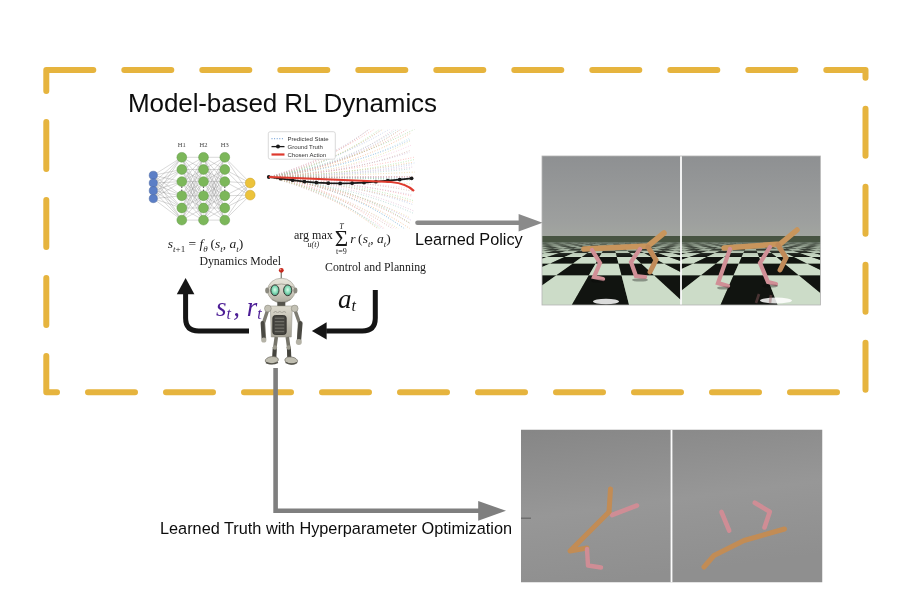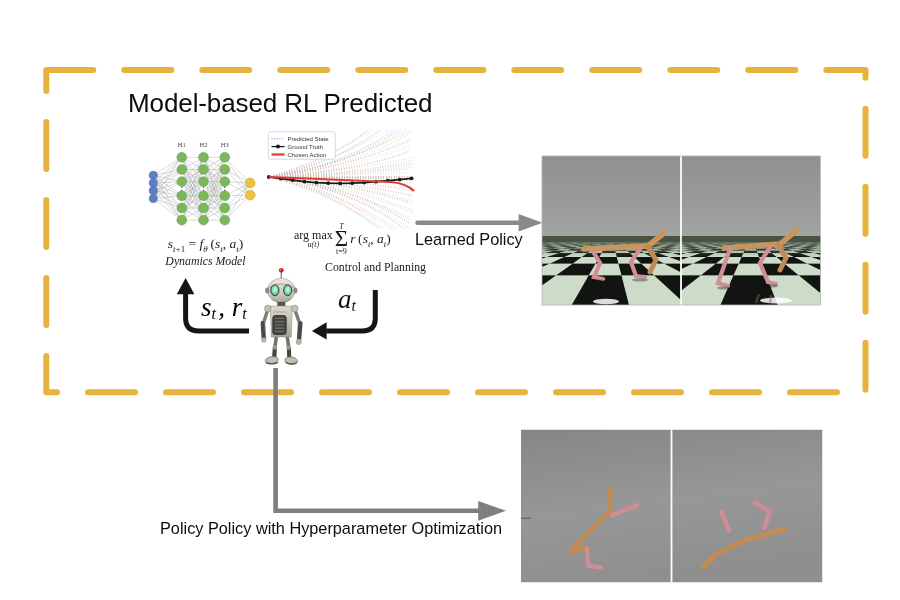--- a/index.html
+++ b/index.html
@@ -714,38 +714,38 @@
 <path d="M274.8,347 L274.3,357" stroke="#45443e" stroke-width="4" fill="none"></path>
 <path d="M288.8,347 L289.3,357" stroke="#45443e" stroke-width="4" fill="none"></path>
 <circle cx="274.9" cy="347.5" r="2.2" fill="#9b998d"></circle>
 <circle cx="288.7" cy="347.5" r="2.2" fill="#9b998d"></circle>
 <ellipse cx="271.8" cy="360.2" rx="6.6" ry="3.6" fill="#c0beb1" stroke="#6f6d63" stroke-width="0.7" transform="rotate(-8 271.8 360.2)"></ellipse>
 <ellipse cx="291.2" cy="360.6" rx="6.4" ry="3.6" fill="#c0beb1" stroke="#6f6d63" stroke-width="0.7" transform="rotate(8 291.2 360.6)"></ellipse>
 <path d="M266,362.5 Q272,365.3 278,362.3" stroke="#55544c" stroke-width="1.4" fill="none"></path>
 <path d="M285.5,362.3 Q291.5,365.5 297,362.5" stroke="#55544c" stroke-width="1.4" fill="none"></path>
 </svg>
 
-<div class="abs" style="left:128px; top:88px; font-size:26px; letter-spacing:-0.1px; color:#0d0d0d;">Model-based RL Predicted</div>
+<div class="abs" style="left:128px; top:88px; font-size:26px; letter-spacing:-0.1px; color:#0d0d0d;">Model-based RL Dynamics</div>
 
 <div class="abs serif" style="left:130px; top:236px; width:151px; text-align:center; font-size:13.5px; color:#1a1a1a;"><i>s</i><sub style="font-size:9px;font-style:italic">t</sub><sub style="font-size:9px;">+1</sub> = <i>f</i><sub style="font-size:9px;font-style:italic">θ</sub> (<i>s</i><sub style="font-size:9px;font-style:italic">t</sub>, <i>a</i><sub style="font-size:9px;font-style:italic">t</sub>)</div>
-<div class="abs serif" style="left:130px; top:253.5px; width:151px; text-align:center; font-size:11.8px; color:#1a1a1a;font-style:italic;">Dynamics Model</div>
+<div class="abs serif" style="left:130px; top:253.5px; width:151px; text-align:right; font-size:11.8px; color:#1a1a1a;">Dynamics Model</div>
 
 <div class="abs serif" style="left:294px; top:223.5px; color:#1a1a1a;">
   <div style="display:flex; align-items:center;">
     <div style="display:flex; flex-direction:column; align-items:center; line-height:1;">
       <div style="font-size:12px;">arg max</div>
       <div style="font-size:8px; font-style:italic;">u(t)</div>
     </div>
     <div style="display:flex; flex-direction:column; align-items:center; line-height:0.82; margin:0 2px;">
       <div style="font-size:8px; font-style:italic;">T</div>
       <div style="font-size:23px;">Σ</div>
       <div style="font-size:8px;">t=9</div>
     </div>
     <div style="font-size:13.5px;"><i>r</i> (<i>s</i><sub style="font-size:8.5px;font-style:italic">t</sub>, <i>a</i><sub style="font-size:8.5px;font-style:italic">t</sub>)</div>
   </div>
 </div>
 <div class="abs serif" style="left:270px; top:259.5px; width:156px; text-align:right; font-size:11.8px; color:#1a1a1a;">Control and Planning</div>
 
-<div class="abs serif" style="left:201px; top:292px; font-size:27px; font-style:italic; color:#000000;">s<span style="font-size:16px; vertical-align:-3px;">t</span> , r<span style="font-size:16px; vertical-align:-3px;">t</span></div>
+<div class="abs serif" style="left:216px; top:292px; font-size:27px; font-style:italic; color:#4c1d95;">s<span style="font-size:16px; vertical-align:-3px;">t</span> , r<span style="font-size:16px; vertical-align:-3px;">t</span></div>
 <div class="abs serif" style="left:338px; top:284px; font-size:27px; font-style:italic; color:#111;">a<span style="font-size:16px; vertical-align:-3px;">t</span></div>
 
 <div class="abs" style="left:415px; top:194px; font-size:16.3px; color:#0d0d0d;margin-top:36px;">Learned Policy</div>
-<div class="abs" style="left:160px; top:519px; font-size:16.3px; color:#0d0d0d;">Policy Policy with Hyperparameter Optimization</div>
+<div class="abs" style="left:160px; top:519px; font-size:16.3px; color:#0d0d0d;">Learned Truth with Hyperparameter Optimization</div>
 
 </body></html>

